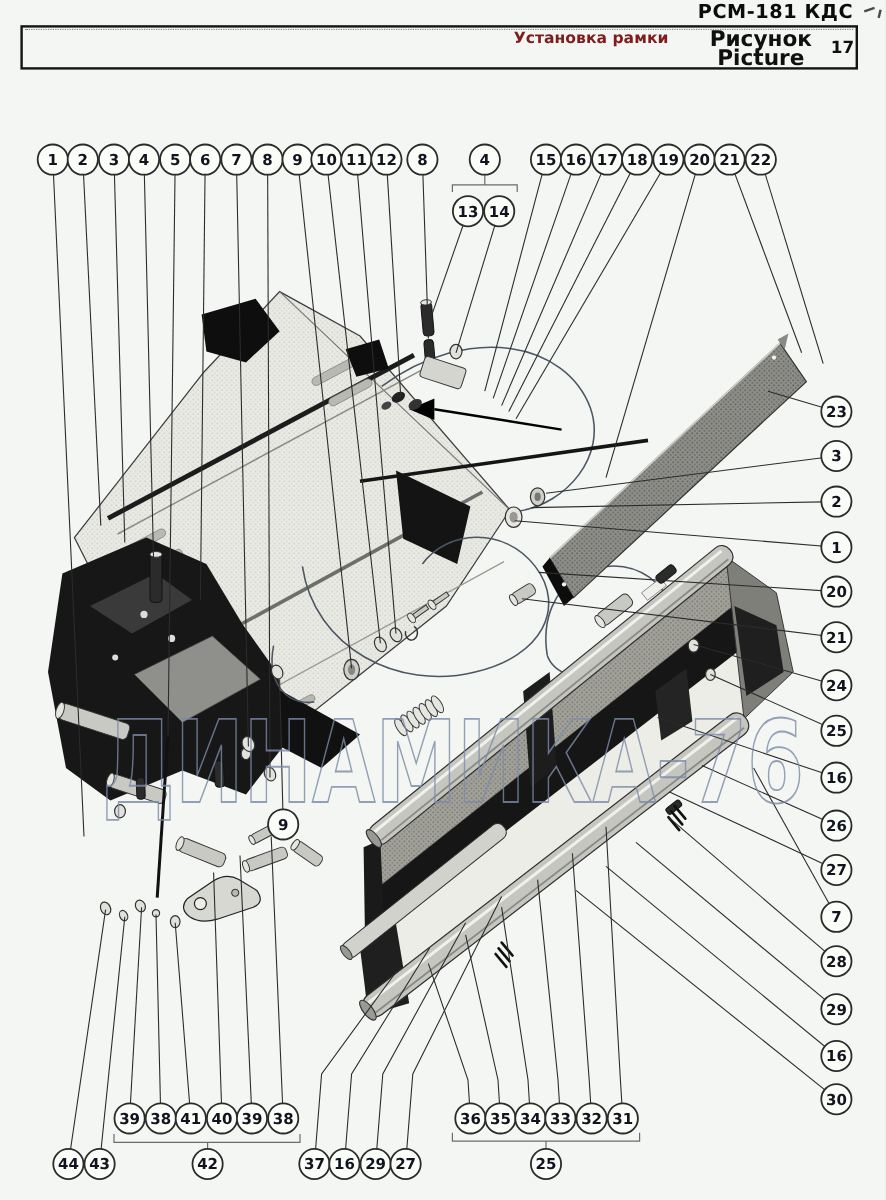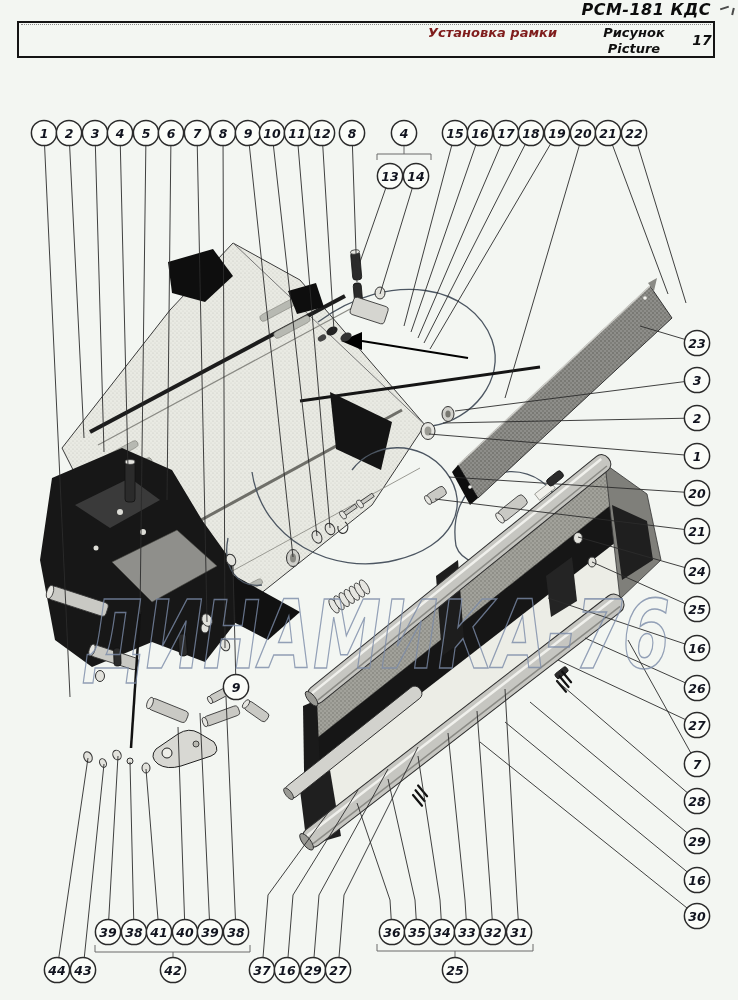--- a/index.html
+++ b/index.html
@@ -1,31 +1,31 @@
 <!DOCTYPE html>
 <html><head>
 <meta charset="utf-8">
 <style>
   html,body{margin:0;padding:0;background:#e7e9e6;}
   .page{position:relative;width:738px;height:1000px;background:#f3f6f2;
-        font-family:"DejaVu Sans","Liberation Sans",sans-serif;overflow:hidden;font-style:italic;}
+        font-family:"DejaVu Sans","Liberation Sans",sans-serif;overflow:hidden;}
   .doc-code{position:absolute;top:0px;right:27px;font-weight:bold;font-size:16px;
             letter-spacing:.5px;color:#0c0c0c;}
   .corner-mark{position:absolute;top:6px;right:3px;width:16px;height:10px;}
   .corner-mark span{position:absolute;background:#4a4a4a;}
   .corner-mark .m1{width:9px;height:2px;right:6px;top:1px;transform:rotate(-18deg);}
   .corner-mark .m2{width:2px;height:7px;right:1px;top:2px;transform:rotate(14deg);}
   .title-box{position:absolute;left:17px;top:21px;width:698px;height:37px;
              border:2px solid #141414;box-sizing:border-box;background:transparent;}
   .title-box:before{content:'';position:absolute;left:2px;right:2px;top:1px;
              border-top:1px dotted #8a8a8a;}
   .title-center{position:absolute;left:238px;top:2px;width:300px;text-align:right;
              font-weight:bold;font-size:13px;line-height:16px;color:#7f1d1d;}
   .fig-label{position:absolute;left:565px;top:2px;width:100px;text-align:center;
-             font-weight:bold;font-size:13px;line-height:16px;color:#101010;}
+             font-weight:bold;font-size:18px;line-height:16px;color:#101010;}
   .fig-num{position:absolute;left:663px;top:9px;width:40px;text-align:center;
              font-weight:bold;font-size:14px;color:#101010;}
   svg text.wm{font-family:"DejaVu Sans","Liberation Sans",sans-serif;font-weight:bold;
              font-size:95px;fill:none;stroke:#7b8ba8;stroke-width:1.6px;opacity:.8;}
   .cable{fill:none;stroke:#4c5662;stroke-width:1.3;}
   .cyl-body{fill:#c9c9c4;stroke:#333;stroke-width:.8;}
   .cyl-cap{fill:#e6e6e1;stroke:#333;stroke-width:.8;}
   .cyl-dark{fill:#2b2b2b;stroke:#111;stroke-width:.8;}
   .ringp{fill:#e2e2dc;stroke:#333;stroke-width:1;}
   .hatch line{stroke:#111;stroke-width:2.2;stroke-linecap:round;}

